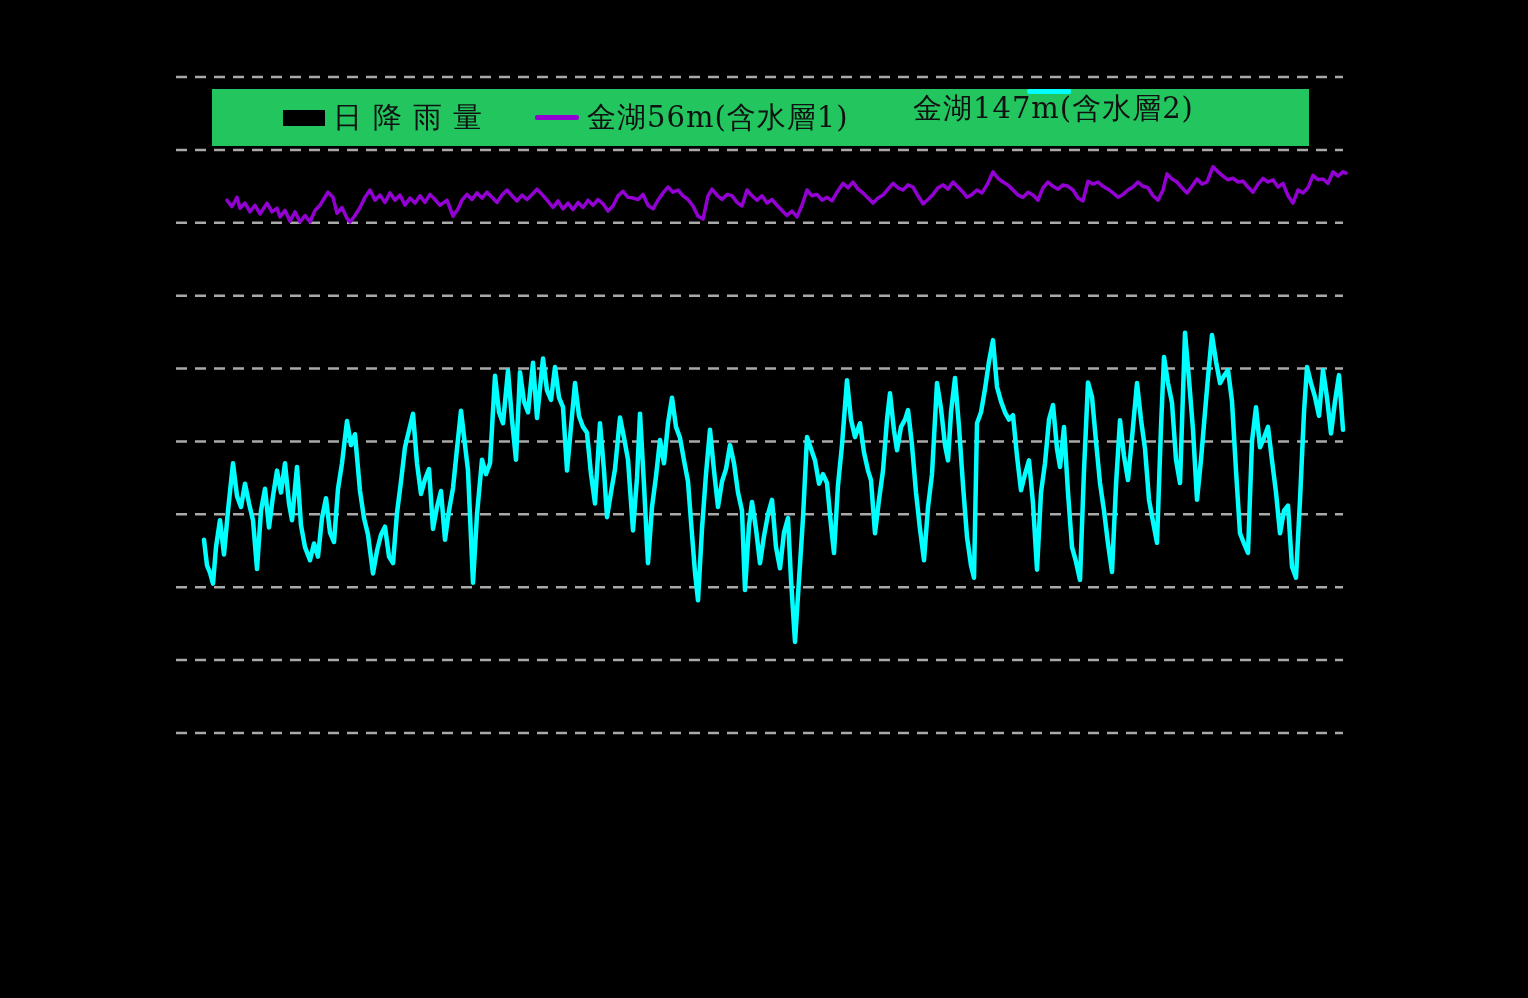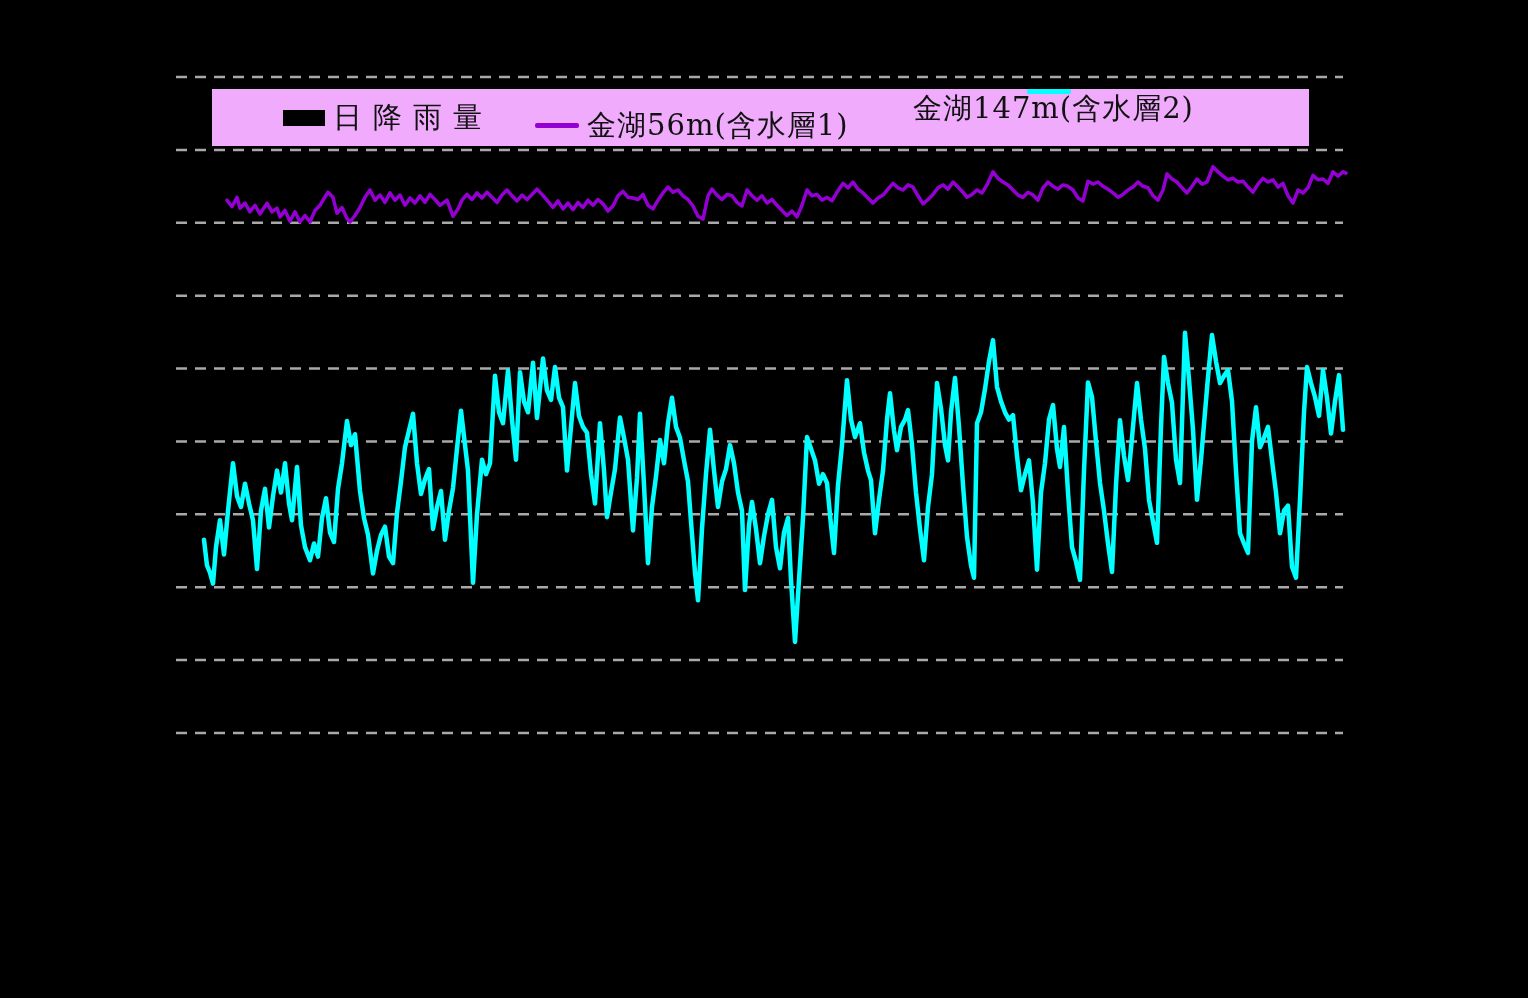--- a/index.html
+++ b/index.html
@@ -1,22 +1,22 @@
 <!DOCTYPE html>
 <html><head>
 <meta charset="utf-8">
 <style>
   html,body{margin:0;padding:0;background:#000;}
   .stage{position:relative;width:1528px;height:998px;background:#000;overflow:hidden;
          font-family:"DejaVu Serif","Liberation Serif",serif;}
   #chart-svg{position:absolute;left:0;top:0;}
-  .legend{position:absolute;left:212px;top:89px;width:1097px;height:57px;background:#f0abfc;}
+  .legend{position:absolute;left:212px;top:89px;width:1097px;height:57px;background:#22c55e;}
   .legend-item{position:absolute;top:0;height:100%;display:flex;align-items:center;}
   .legend-item.item-0{left:71px;}
-  .legend-item.item-1{left:323px;margin-top:8px;}
+  .legend-item.item-1{left:323px;}
   .legend-item.item-2{left:701px;flex-direction:column;}
   .swatch-box{display:inline-block;width:42px;height:16px;background:#000;margin-right:8px;}
   .swatch-line{display:inline-block;width:44px;height:5px;border-radius:2px;margin-right:8px;}
   .legend-label{font-size:29px;color:#111;white-space:nowrap;line-height:1;}
   .legend-item.item-0 .legend-label{letter-spacing:11px;}
   .legend-item.item-1 .legend-label,.legend-item.item-2 .legend-label{letter-spacing:1px;}
 </style>
 </head>
 <body>
 

